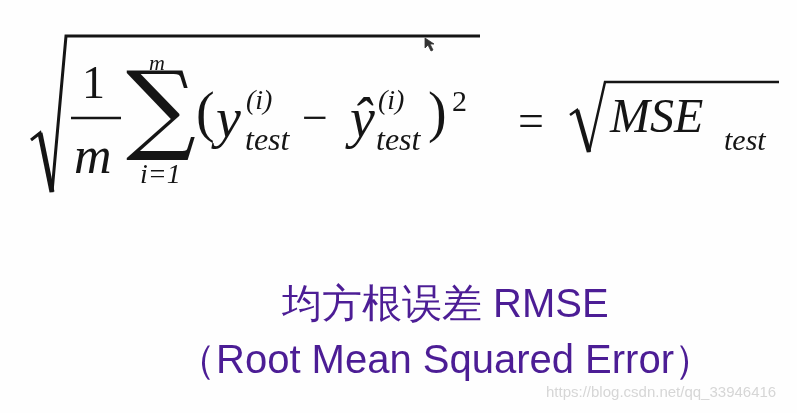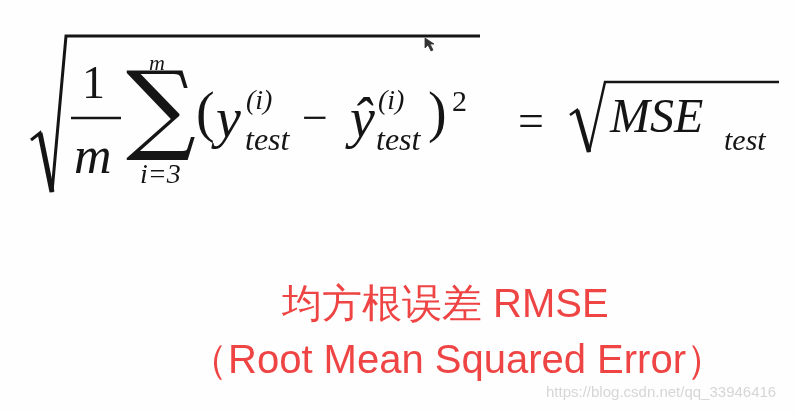--- a/index.html
+++ b/index.html
@@ -28,21 +28,21 @@
     }
     svg.rule {
       position: absolute;
       left: 0;
       top: 0;
       overflow: visible;
     }
     .caption {
       position: absolute;
       font-family: "Liberation Sans", "DejaVu Sans", sans-serif;
-      color: #ef4444;
+      color: #4c1d95;
       line-height: 1;
       white-space: nowrap;
     }
     .watermark {
       position: absolute;
       font-family: "Liberation Sans", "DejaVu Sans", sans-serif;
       color: #d6d6d6;
       font-size: 15px;
       line-height: 1;
       white-space: nowrap;
@@ -70,38 +70,38 @@
 
   <svg class="cursor" style="left:424px; top:37px;" width="14" height="16" viewBox="0 0 14 16">
     <path d="M1,1 L1,11 L4,8 L7,14 L9,13 L6,7 L10,7 Z" fill="#333" stroke="#333" stroke-width="0.8"></path>
   </svg>
 
   <span class="math upright" style="left:82px; top:60px; font-size:46px;">1</span>
   <span class="math" style="left:74px; top:130px; font-size:52px;">m</span>
 
   <span class="math" style="left:149px; top:52px; font-size:22px;">m</span>
   <span class="math upright" style="left:126px; top:58px; font-size:98px; font-family:'DejaVu Serif', serif;">∑</span>
-  <span class="math" style="left:140px; top:160px; font-size:28px;">i=3</span>
+  <span class="math" style="left:140px; top:160px; font-size:28px;">i=1</span>
 
   <span class="math upright" style="left:196px; top:84px; font-size:56px;">(</span>
   <span class="math" style="left:216px; top:90px; font-size:56px;">y</span>
   <span class="math" style="left:246px; top:86px; font-size:28px;">(i)</span>
   <span class="math" style="left:245px; top:123px; font-size:32px;">test</span>
 
   <span class="math upright" style="left:302px; top:95px; font-size:46px;">−</span>
 
   <span class="math" style="left:350px; top:90px; font-size:56px;">ŷ</span>
   <span class="math" style="left:378px; top:86px; font-size:28px;">(i)</span>
   <span class="math" style="left:376px; top:123px; font-size:32px;">test</span>
 
   <span class="math upright" style="left:428px; top:84px; font-size:56px;">)</span>
   <span class="math upright" style="left:452px; top:86px; font-size:30px;">2</span>
 
   <span class="math upright" style="left:518px; top:98px; font-size:46px;">=</span>
   <span class="math" style="left:610px; top:92px; font-size:48px;">MSE</span>
   <span class="math" style="left:724px; top:125px; font-size:30px;">test</span>
 
   <span class="caption" style="left:282px; top:283px; font-size:40px;">均方根误差 RMSE</span>
-  <span class="caption" style="left:188px; top:339px; font-size:40px;">（Root Mean Squared Error）</span>
+  <span class="caption" style="left:176px; top:339px; font-size:40px;">（Root Mean Squared Error）</span>
 
   <span class="watermark" style="left:546px; top:384px;">https://blog.csdn.net/qq_33946416</span>
 
 </div>
 
 </body></html>

